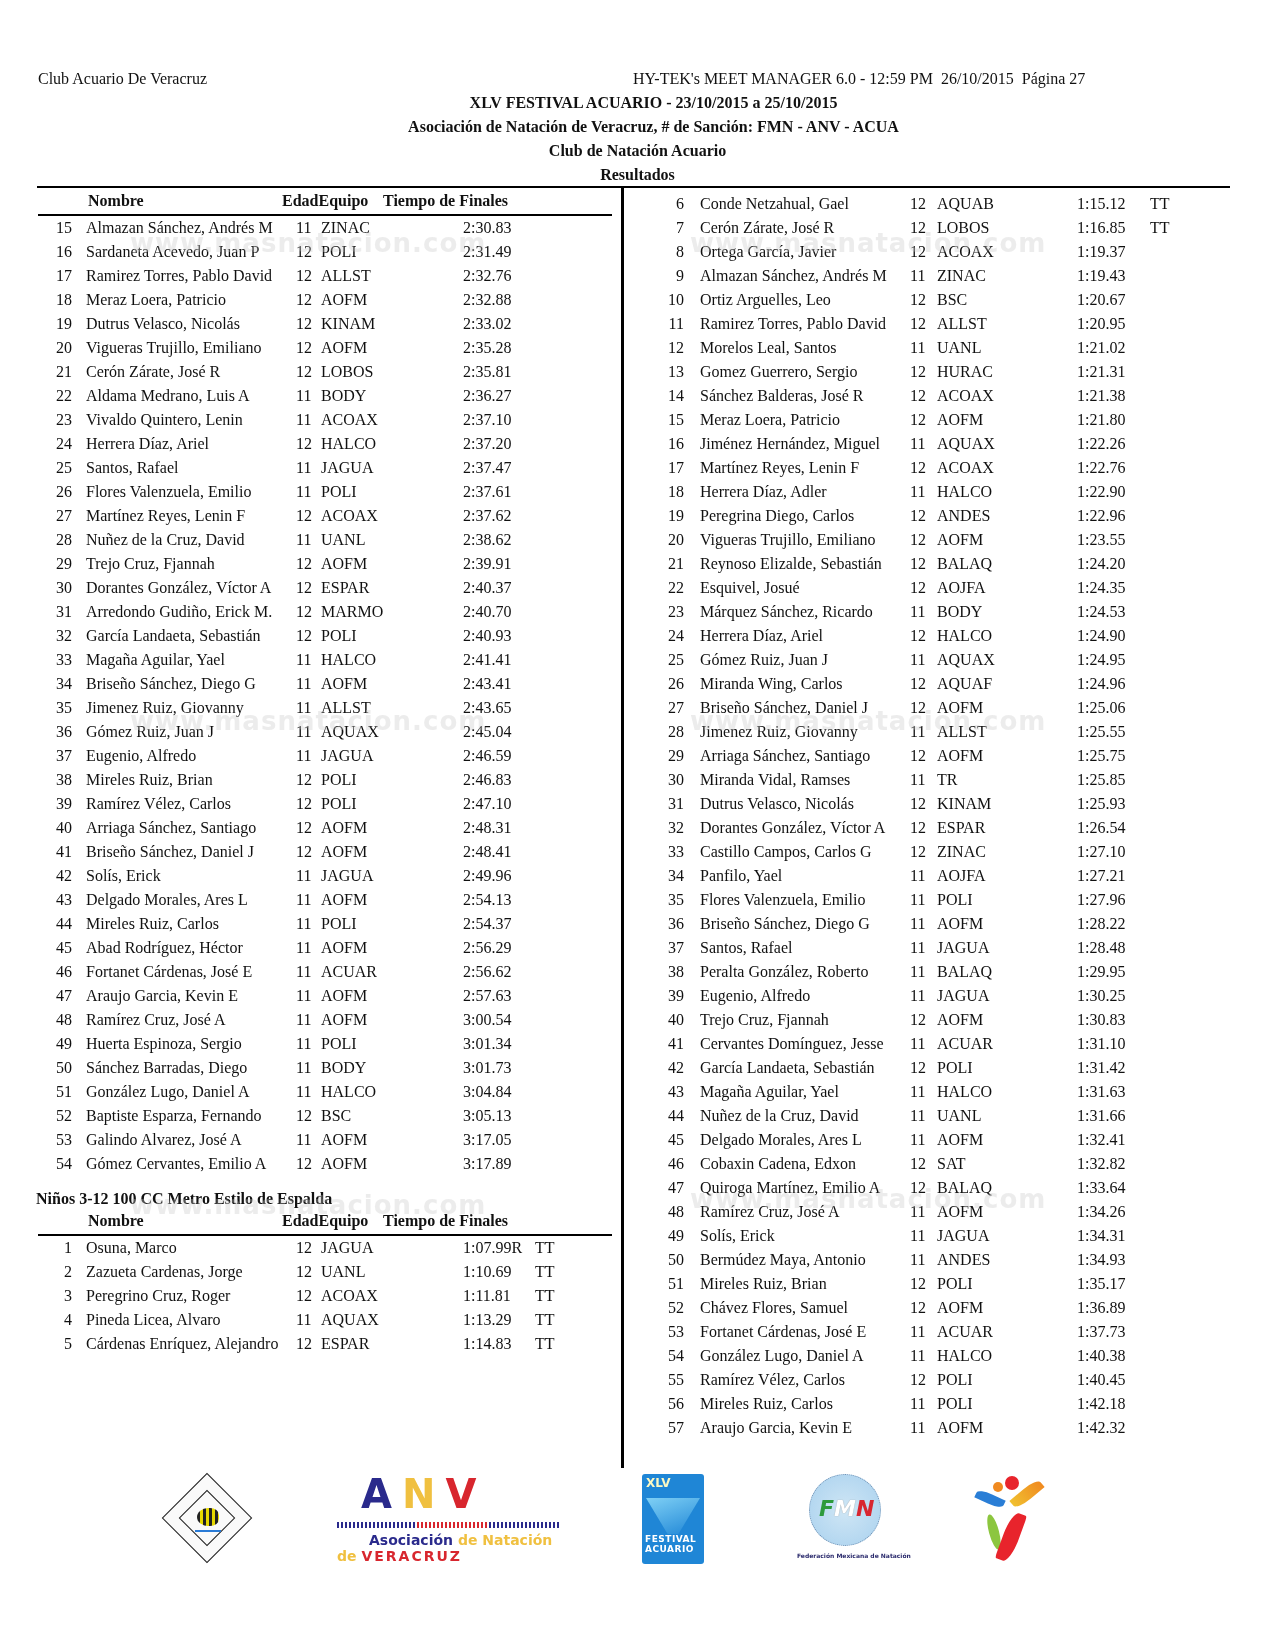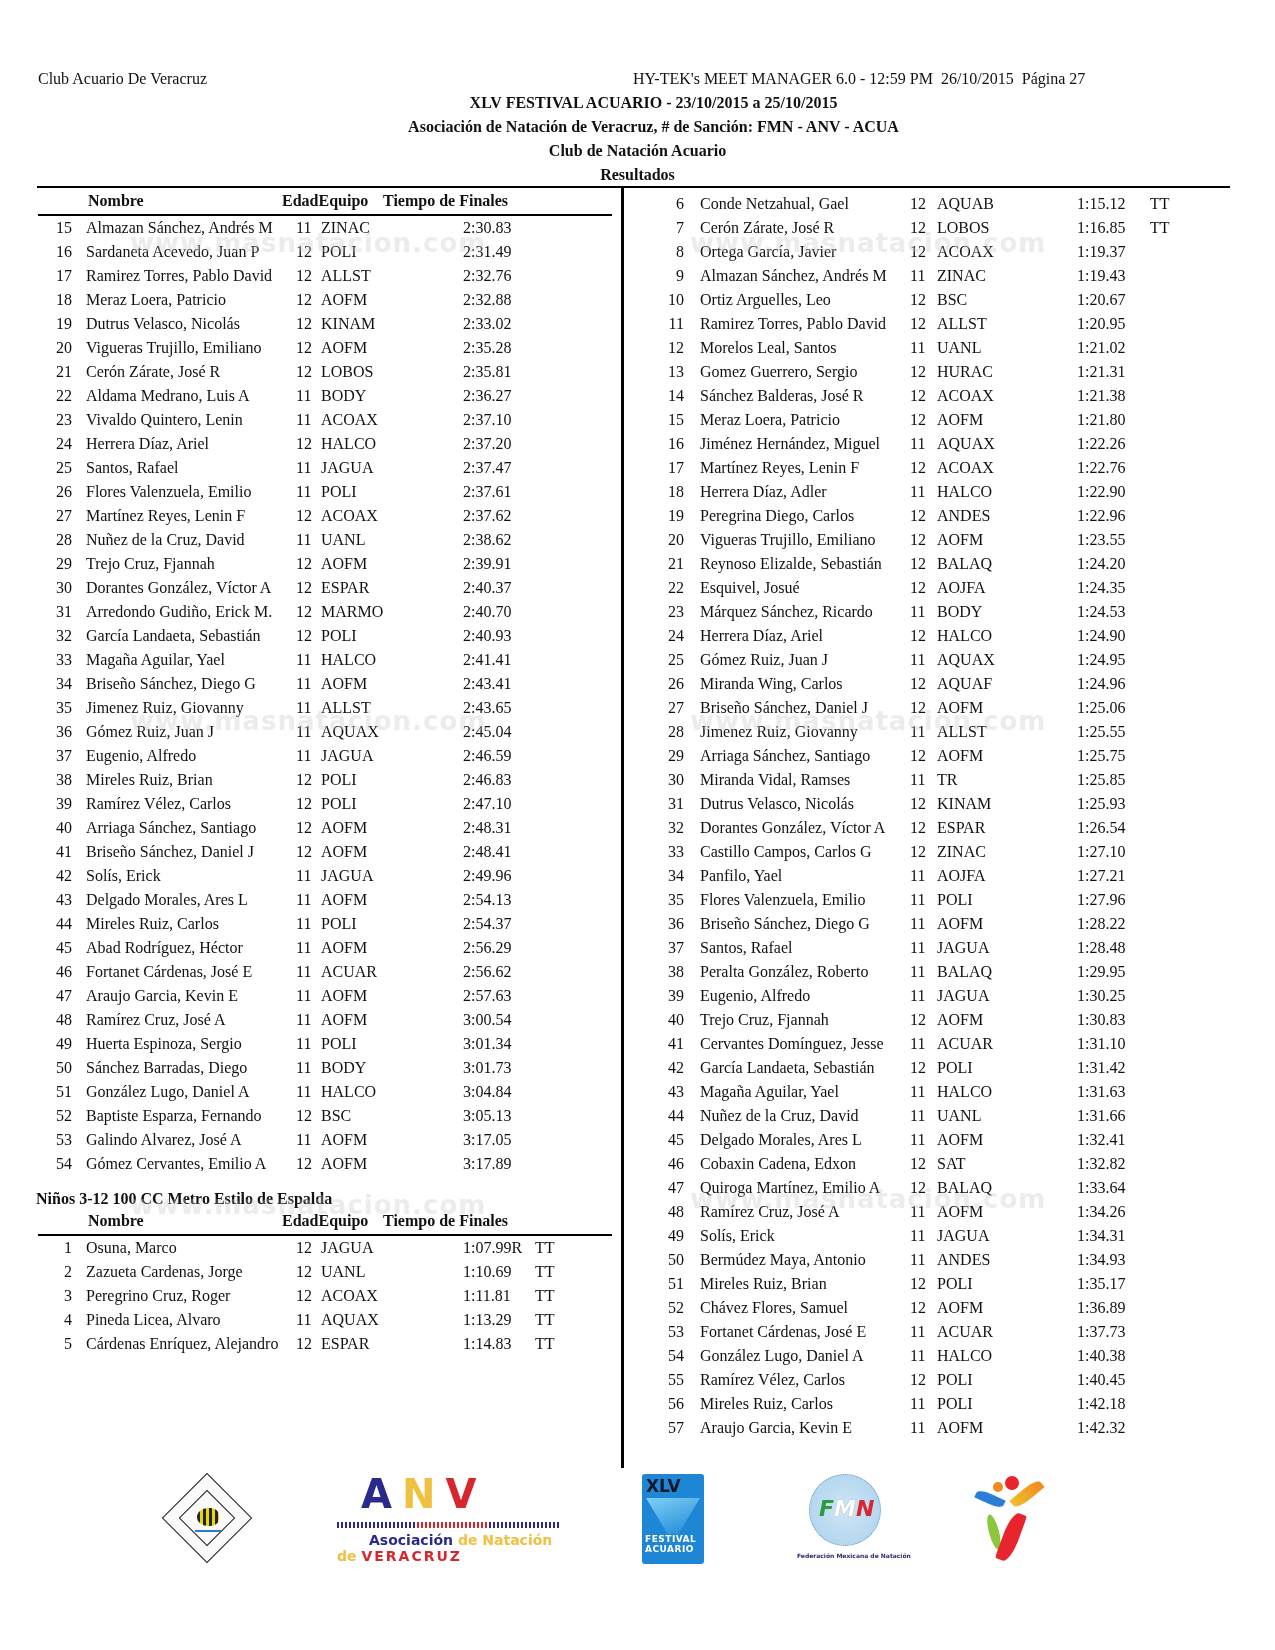--- a/index.html
+++ b/index.html
@@ -72,21 +72,21 @@
   .anv-a { color: #2a2a8c; }
   .anv-n { color: #f0c040; }
   .anv-v { color: #d8262e; }
   .anv-bar { position: absolute; top: 48px; left: 4px; width: 222px; height: 6px; background: repeating-linear-gradient(90deg, #2a2a8c 0 2px, #fff 2px 4px); }
   .anv-bar::after { content: ""; position: absolute; left: 80px; width: 70px; height: 6px; background: repeating-linear-gradient(90deg, #d8262e 0 2px, #fff 2px 4px); }
   .anv-line1 { position: absolute; top: 58px; left: 4px; font-family: "DejaVu Sans", sans-serif; font-weight: bold; font-size: 14px; white-space: nowrap; margin-left: 32px; }
   .anv-line2 { position: absolute; top: 74px; left: 4px; font-family: "DejaVu Sans", sans-serif; font-weight: bold; font-size: 14px; white-space: nowrap; }
   .blue { color: #2a2a8c; } .gold { color: #f0c040; } .red { color: #d8262e; letter-spacing: 2px; }
 
   .logo-xlv { left: 642px; top: 1474px; width: 62px; height: 90px; background: #1f86d6; border-radius: 3px; }
-  .logo-xlv .xlv { position: absolute; top: 2px; left: 4px; font-family: "DejaVu Sans", sans-serif; font-weight: bold; font-size: 17px; color: #0f172a; }
+  .logo-xlv .xlv { position: absolute; top: 2px; left: 4px; font-family: "DejaVu Sans", sans-serif; font-weight: bold; font-size: 12px; color: #fef9c3; }
   .logo-xlv .ray { position: absolute; top: 24px; left: 4px; width: 54px; height: 36px; background: linear-gradient(160deg, #7fd0f5, #1f86d6); clip-path: polygon(0 0, 100% 0, 60% 100%, 40% 100%); }
   .logo-xlv .fest { position: absolute; top: 60px; left: 3px; font-family: "DejaVu Sans", sans-serif; font-size: 9px; color: #fff; font-weight: bold; line-height: 10px; letter-spacing: 0.5px; }
 
   .logo-fmn { left: 797px; top: 1474px; width: 108px; height: 92px; }
   .logo-fmn .circle { position: absolute; left: 12px; top: 0; width: 70px; height: 70px; border-radius: 50%; background: radial-gradient(#cfe6f5, #a9d1ee); border: 1px dotted #6a8cb0; }
   .logo-fmn .fmn { position: absolute; left: 22px; top: 22px; font-family: "DejaVu Sans", sans-serif; font-style: italic; font-weight: bold; font-size: 22px; }
   .logo-fmn .f { color: #2d9a3c; } .logo-fmn .m { color: #fff; text-shadow: 0 0 1px #888; } .logo-fmn .n { color: #d82630; }
   .logo-fmn .cap { position: absolute; left: 0; top: 78px; font-family: "DejaVu Sans", sans-serif; font-size: 6px; font-weight: bold; color: #2a2a6c; white-space: nowrap; }
 
   .logo-figure { left: 975px; top: 1474px; width: 72px; height: 90px; }

